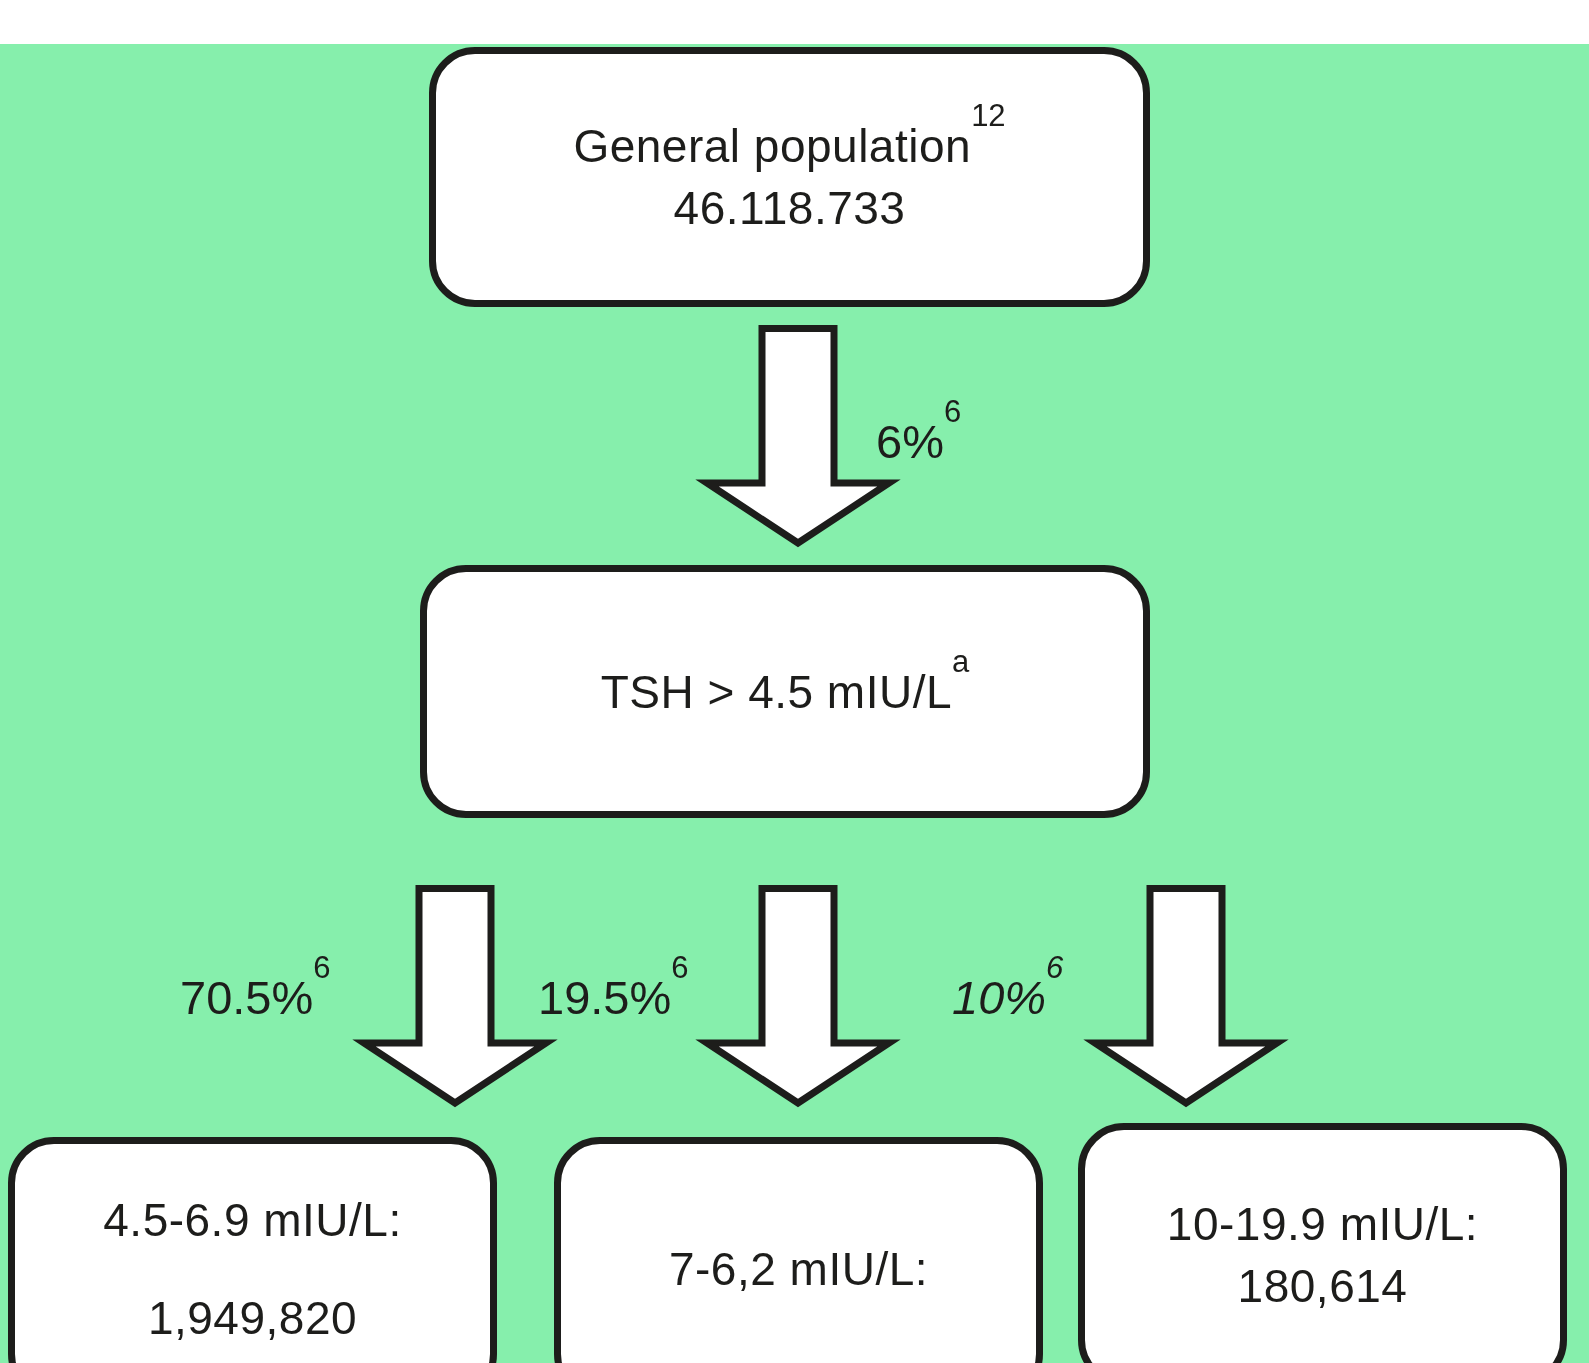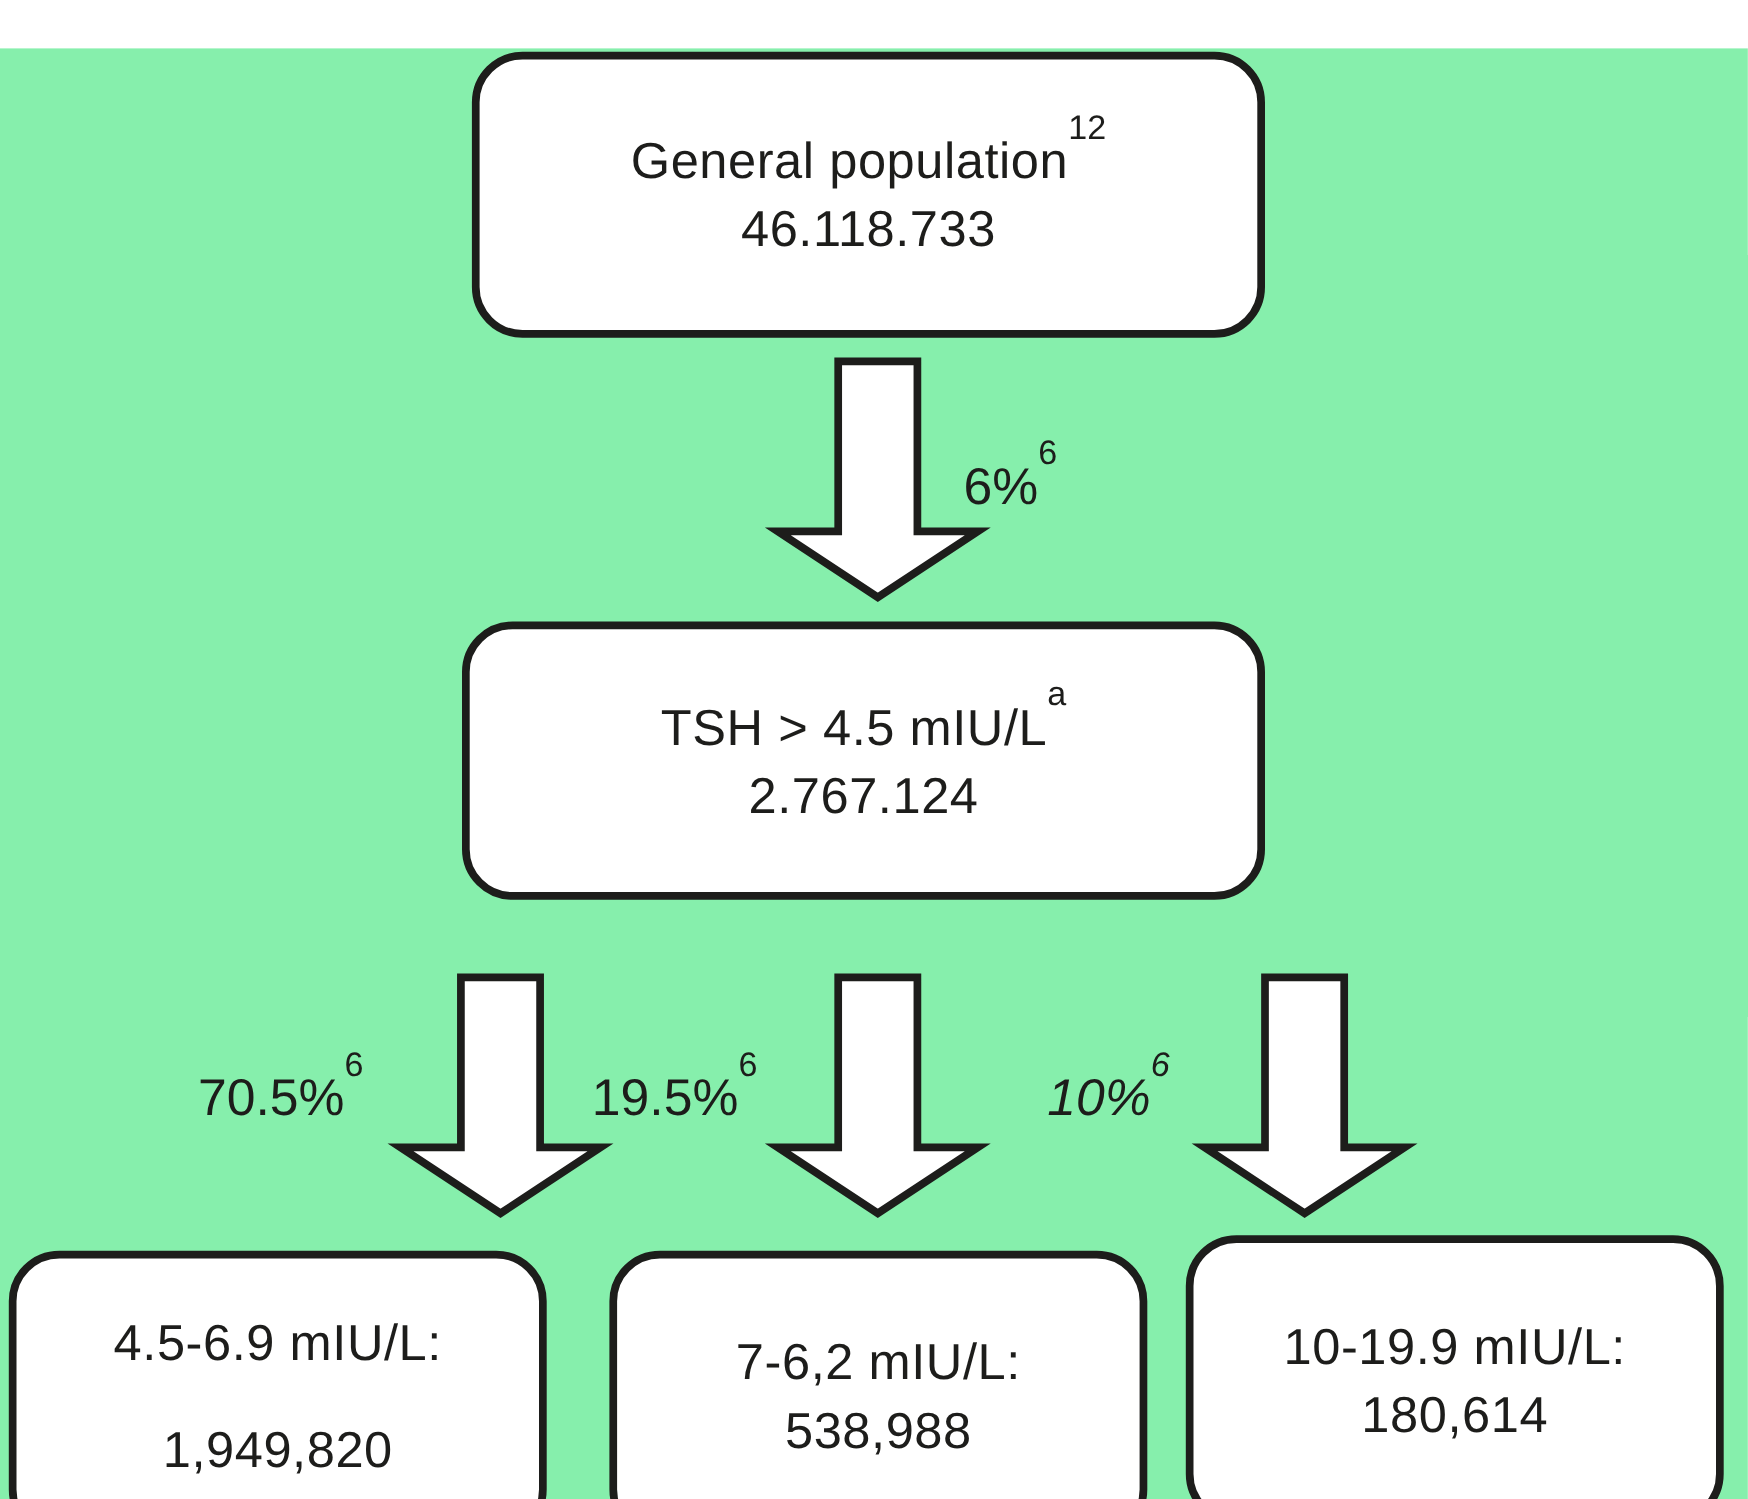--- a/index.html
+++ b/index.html
@@ -80,21 +80,20 @@
 
   <div class="arrow arrow-main">
     <svg width="190" height="226" viewBox="0 0 190 226" xmlns="http://www.w3.org/2000/svg">
       <polygon points="59,3.5 131,3.5 131,158 186,158 95,218 4,158 59,158" fill="#ffffff" stroke="#1d1d1b" stroke-width="7" stroke-linejoin="miter"></polygon>
     </svg>
   </div>
   <div class="flow-label label-main"><span>6%</span><sup class="ref">6</sup></div>
 
   <div class="node node-tsh">
     <div><span>TSH &gt; 4.5 mIU/L</span><sup class="ref">a</sup></div>
-    <div>2.767.124</div>
   </div>
 
   <div class="arrow arrow-left">
     <svg width="190" height="226" viewBox="0 0 190 226" xmlns="http://www.w3.org/2000/svg">
       <polygon points="59,3.5 131,3.5 131,158 186,158 95,218 4,158 59,158" fill="#ffffff" stroke="#1d1d1b" stroke-width="7" stroke-linejoin="miter"></polygon>
     </svg>
   </div>
   <div class="arrow arrow-mid">
     <svg width="190" height="226" viewBox="0 0 190 226" xmlns="http://www.w3.org/2000/svg">
       <polygon points="59,3.5 131,3.5 131,158 186,158 95,218 4,158 59,158" fill="#ffffff" stroke="#1d1d1b" stroke-width="7" stroke-linejoin="miter"></polygon>
@@ -109,20 +108,19 @@
   <div class="flow-label label-left"><span>70.5%</span><sup class="ref">6</sup></div>
   <div class="flow-label label-mid"><span>19.5%</span><sup class="ref">6</sup></div>
   <div class="flow-label label-right"><span>10%</span><sup class="ref">6</sup></div>
 
   <div class="node node-mild">
     <div>4.5-6.9 mIU/L:</div>
     <div>1,949,820</div>
   </div>
   <div class="node node-mod">
     <div>7-6,2 mIU/L:</div>
-    <div>538,988</div>
   </div>
   <div class="node node-sev">
     <div>10-19.9 mIU/L:</div>
     <div>180,614</div>
   </div>
 
 </div>
 
 </body></html>

